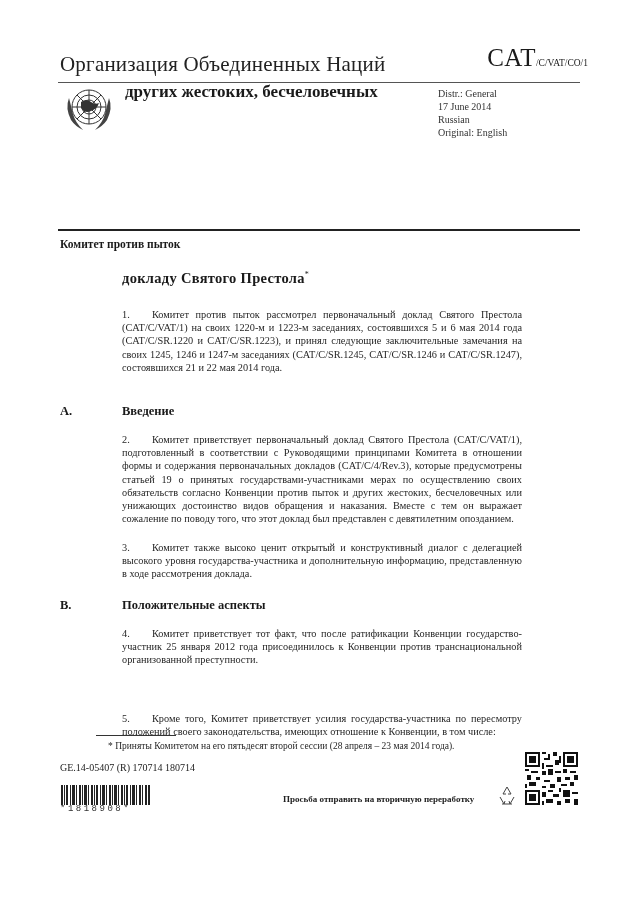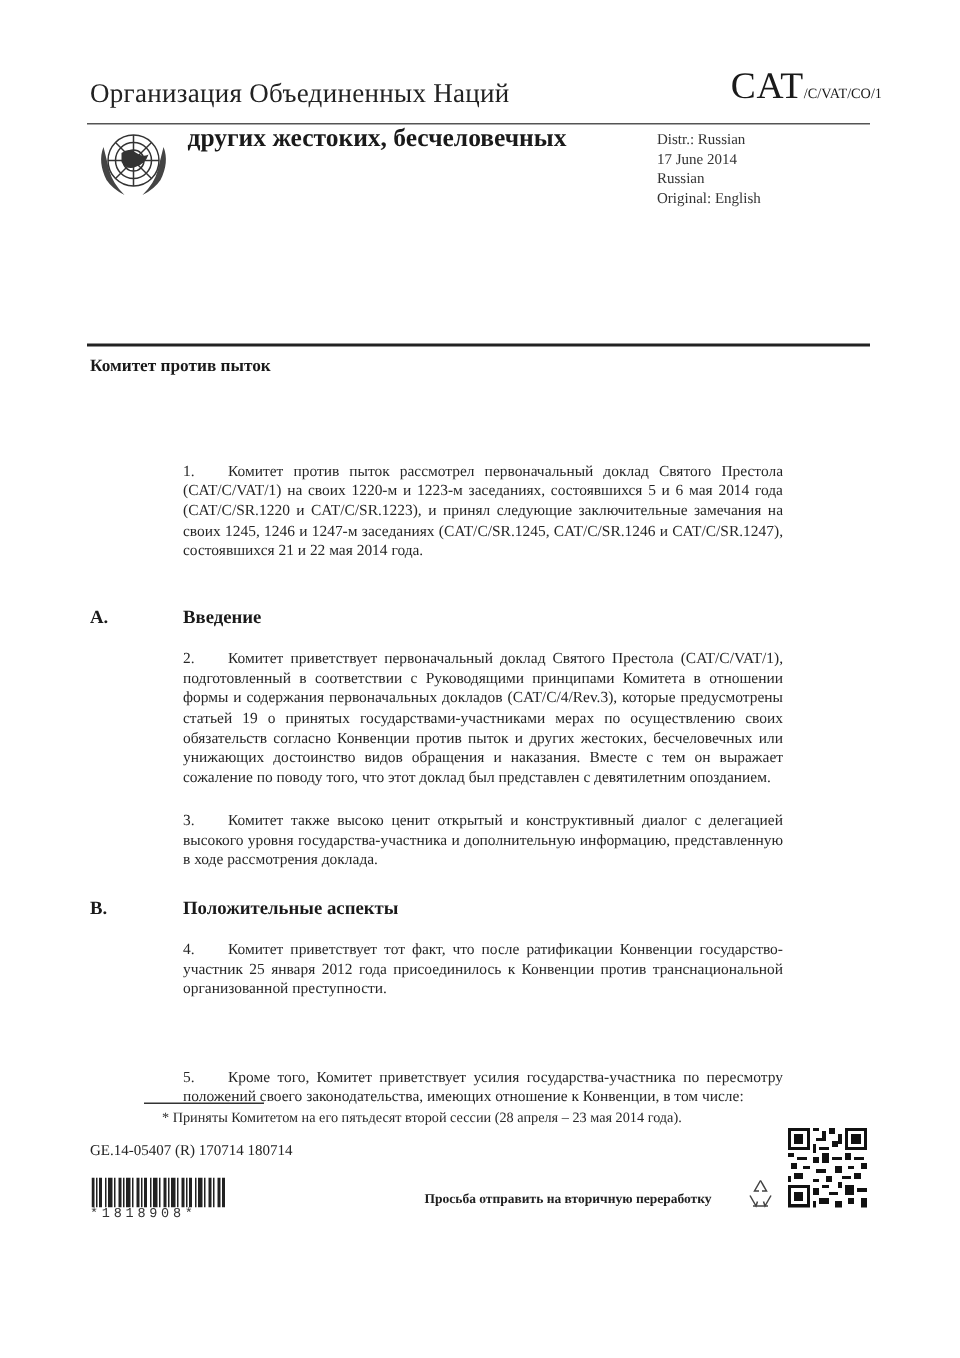--- a/index.html
+++ b/index.html
@@ -1,18 +1,18 @@
 <!DOCTYPE html>
 <html><head>
 <meta charset="utf-8">
 <style>
   html, body { margin: 0; padding: 0; background: #ffffff; }
   body { width: 640px; height: 905px; position: relative; overflow: hidden; font-family: "Liberation Serif", "DejaVu Serif", serif; color: #1a1a1a; }
   .abs { position: absolute; }
-  .org-name { left: 60px; top: 52px; font-size: 18px; letter-spacing: 0.2px; color: #222; }
+  .org-name { left: 60px; top: 52px; font-size: 21px; letter-spacing: 0.2px; color: #222; }
   .symbol { right: 52px; top: 44px; white-space: nowrap; }
   .symbol .big { font-size: 25px; letter-spacing: 0.5px; }
   .symbol .small { font-size: 9.5px; }
   .hr-top { left: 58px; top: 82px; width: 522px; height: 0; border-top: 1px solid #555; }
   .emblem { left: 61px; top: 80px; width: 56px; height: 56px; }
   .title { left: 125px; top: 82px; width: 300px; font-weight: bold; font-size: 17px; line-height: 20px; }
   .distr { left: 438px; top: 87px; font-size: 10px; line-height: 13px; color: #333; }
   .hr-thick { left: 58px; top: 229px; width: 522px; height: 0; border-top: 2px solid #222; }
   .committee { left: 60px; top: 238px; font-weight: bold; font-size: 11.5px; }
   .doc-title { left: 122px; top: 267px; width: 420px; font-weight: bold; font-size: 14.5px; line-height: 15px; letter-spacing: 0.3px; }
@@ -54,30 +54,31 @@
     <path d="M8 18 q-4 10 2 22 q4 6 12 10 q-8 -8 -10 -16 q-2 -8 -4 -16z"></path>
     <path d="M48 18 q4 10 -2 22 q-4 6 -12 10 q8 -8 10 -16 q2 -8 4 -16z"></path>
   </g>
 </svg>
 
 <div class="abs title">
   <div>других жестоких, бесчеловечных</div>
 </div>
 
 <div class="abs distr">
-  <div>Distr.: Russian</div>
+  <div>Distr.: General</div>
   <div>17 June 2014</div>
   <div>Russian</div>
   <div>Original: English</div>
 </div>
 
 <div class="abs hr-thick"></div>
 <div class="abs committee">Комитет против пыток</div>
 
 <div class="abs doc-title">
+  <div><span>докладу Святого Престола</span><sup>*</sup></div>
 </div>
 
 <div class="abs para" style="top:308px;">
   <span class="num">1.</span><span>Комитет против пыток рассмотрел первоначальный доклад Святого Престола (CAT/C/VAT/1) на своих 1220-м и 1223-м заседаниях, состоявшихся 5 и 6 мая 2014 года (CAT/C/SR.1220 и CAT/C/SR.1223), и принял следующие заключительные замечания на своих 1245, 1246 и 1247-м заседаниях (CAT/C/SR.1245, CAT/C/SR.1246 и CAT/C/SR.1247), состоявшихся 21 и 22 мая 2014 года.</span>
 </div>
 
 <div class="abs section-head" style="top:404px;">
   <span class="letter">A.</span><span>Введение</span>
 </div>
 

